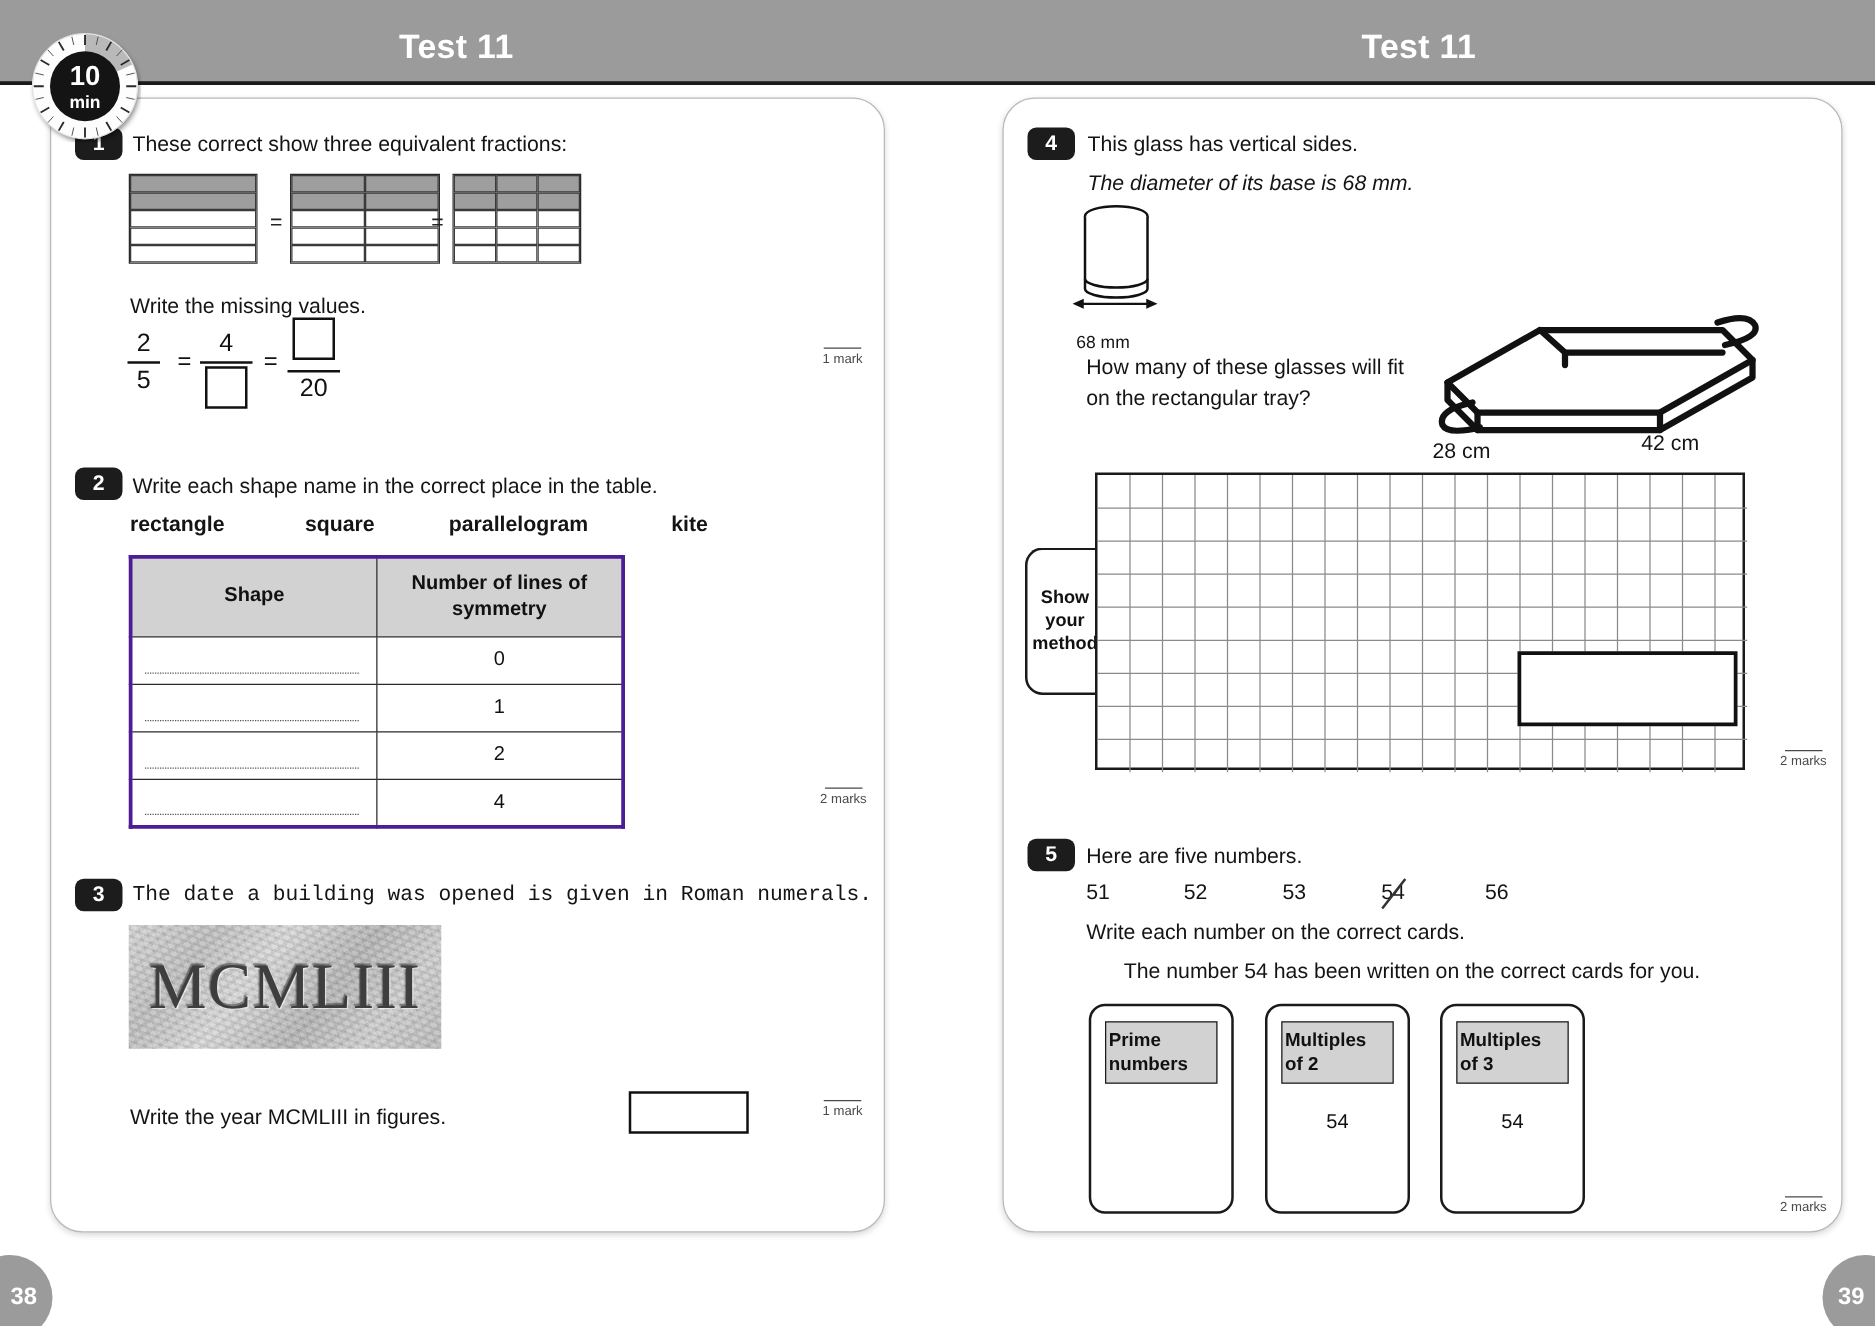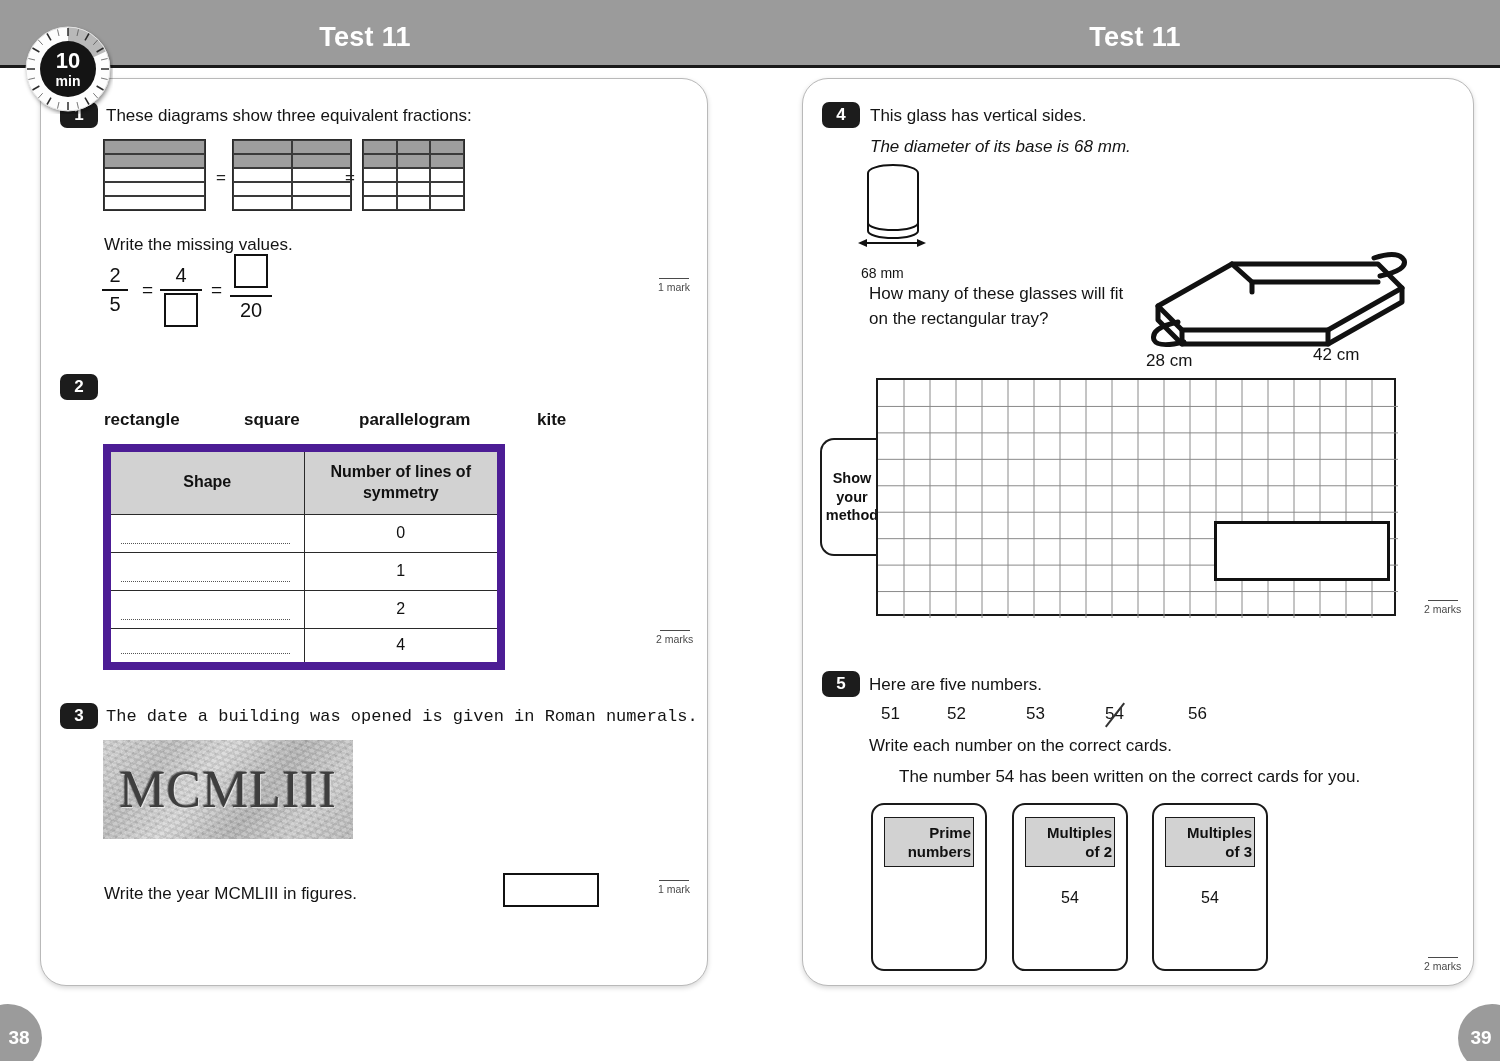--- a/index.html
+++ b/index.html
@@ -89,21 +89,21 @@
   .frac .bar { height: 2px; background: #111; margin: 2px 0; }
   .emptybox {
     display: inline-block; width: 34px; height: 34px;
     border: 2px solid #111; background: #fff;
   }
   .eqsign { position: absolute; font-size: 19px; color: #111; }
 
   
   .symtable {
     position: absolute; border-collapse: collapse;
-    border: 8px solid #4c1d95;
+    border: 3px solid #4c1d95;
   }
   .symtable th, .symtable td {
     border: 1.5px solid #2a2a2a; font-size: 16px; color: #111;
   }
   .symtable th {
     background: #d2d2d2; font-weight: bold; text-align: center;
     padding: 10px 6px; line-height: 1.3;
   }
   .symtable td.val { text-align: center; width: 197px; height: 38px; }
   .symtable td.dots {
@@ -165,21 +165,21 @@
 
   
   .card {
     position: absolute; width: 116px; height: 168px;
     border: 2px solid #1a1a1a; border-radius: 13px; background: #fff;
   }
   .card .chead {
     position: absolute; left: 11px; right: 11px; top: 12px;
     background: #d2d2d2; border: 1.5px solid #1a1a1a;
     font-size: 15px; font-weight: bold; color: #111;
-    text-align: right; padding: 5px 2px; line-height: 1.28;
+    text-align: left; padding: 5px 2px; line-height: 1.28;
   }
   .card .cval {
     position: absolute; left: 0; right: 0; top: 84px;
     text-align: center; font-size: 16px; color: #111;
   }
 </style>
 </head>
 <body>
 
 <div id="root">
@@ -229,21 +229,21 @@
       <circle cx="45" cy="45" r="28" fill="#141414"></circle>
       <text x="45" y="44" text-anchor="middle" fill="#fff" font-family="Liberation Sans, sans-serif" font-size="22" font-weight="bold">10</text>
       <text x="45" y="62" text-anchor="middle" fill="#fff" font-family="Liberation Sans, sans-serif" font-size="14" font-weight="bold">min</text>
     </svg>
   </div>
 
   <div class="page left"></div>
   <div class="page right"></div>
 
   <div class="qnum" style="left:60px; top:102px;">1</div>
-  <div class="qtext" style="left:106px; top:104px;">These diagrams show three equivalent fractions:</div>
+  <div class="qtext" style="left:106px; top:104px;">These correct show three equivalent fractions:</div>
 
   <div class="fgrid" id="fg0" style="left:103px; top:139px; width:103px; height:72px;
        grid-template-columns:repeat(1,1fr); grid-template-rows:repeat(5,1fr);">
       <div class="fcell shaded"></div>
       <div class="fcell shaded"></div>
       <div class="fcell"></div>
       <div class="fcell"></div>
       <div class="fcell"></div>
     </div>
   <div class="feq" style="left:216px; top:168px;">=</div>
@@ -296,20 +296,21 @@
   <div class="eqsign" style="left:211px; top:279px;">=</div>
   <div class="frac" style="left:230px; top:254px; width:42px;">
     <span class="num"><i class="emptybox"></i></span>
     <div class="bar"></div>
     <span class="den">20</span>
   </div>
 
   <div class="marks" style="left:658px; top:278px;">1 mark</div>
 
   <div class="qnum" style="left:60px; top:374px;">2</div>
+  <div class="qtext" style="left:106px; top:377px;">Write each shape name in the correct place in the table.</div>
 
   <div class="qtext bold" style="left:104px; top:408px;">rectangle</div>
   <div class="qtext bold" style="left:244px; top:408px;">square</div>
   <div class="qtext bold" style="left:359px; top:408px;">parallelogram</div>
   <div class="qtext bold" style="left:537px; top:408px;">kite</div>
 
   <table class="symtable" style="left:103px; top:444px;">
     <thead>
       <tr>
         <th style="width:197px; height:52px;">Shape</th>
@@ -434,21 +435,21 @@
         <line x1="0" y1="211.55555555555554" x2="520" y2="211.55555555555554" stroke="#8a8a8a" stroke-width="1"></line>
       </svg>
     </div>
   <div class="gridanswer" style="left:1214px; top:521px; width:176px; height:60px;"></div>
 
   <div class="marks" style="left:1424px; top:600px;">2 marks</div>
 
   <div class="qnum" style="left:822px; top:671px;">5</div>
   <div class="qtext" style="left:869px; top:673px;">Here are five numbers.</div>
 
-  <div class="numitem" style="left:869px; top:704px;margin-left:12px;">51</div>
+  <div class="numitem" style="left:869px; top:704px;">51</div>
   <div class="numitem" style="left:947px; top:704px;">52</div>
   <div class="numitem" style="left:1026px; top:704px;">53</div>
   <div class="numitem" style="left:1105px; top:704px;">54</div>
   <div class="strike" style="left:1100px; top:714px;"></div>
   <div class="numitem" style="left:1188px; top:704px;">56</div>
 
   <div class="qtext" style="left:869px; top:734px;">Write each number on the correct cards.</div>
   <div class="qtext" style="left:899px; top:765px;">The number 54 has been written on the correct cards for you.</div>
 
   <div class="card" style="left:871px; top:803px;">

